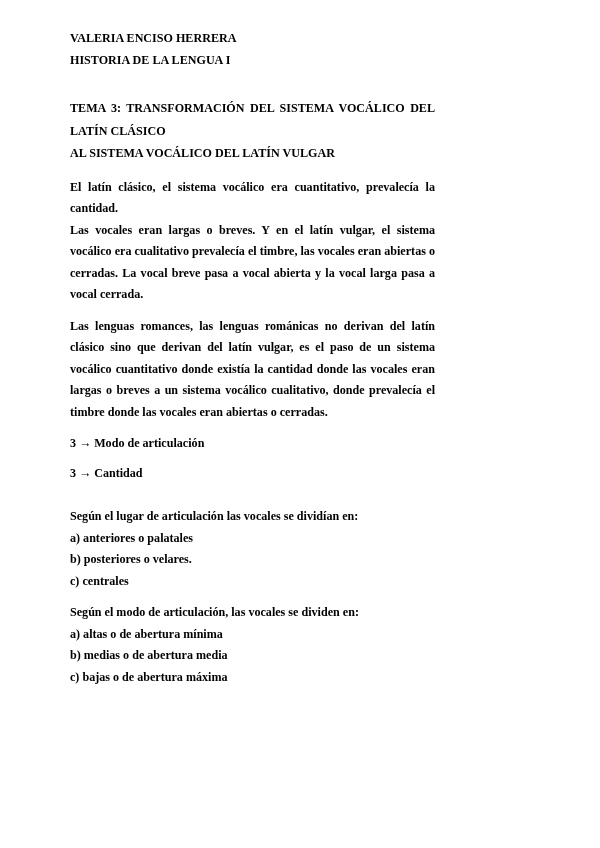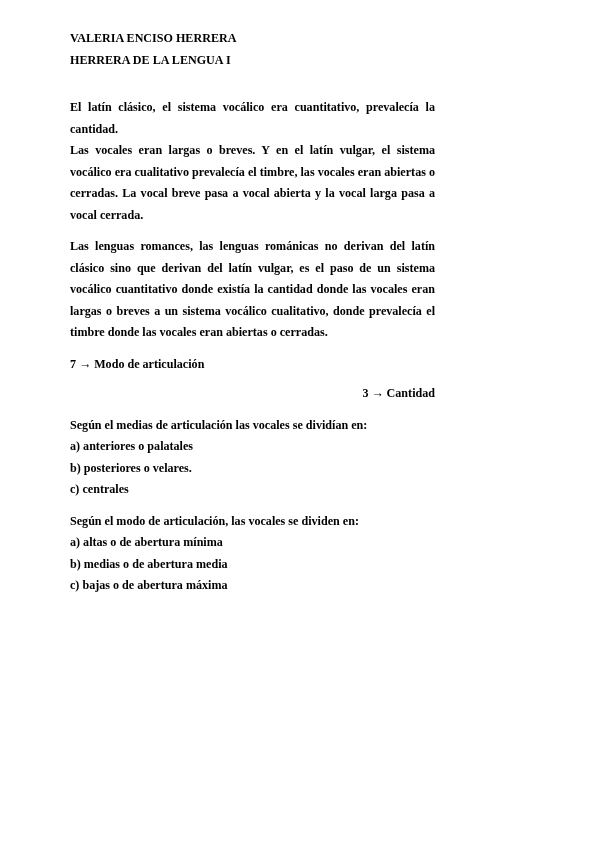--- a/index.html
+++ b/index.html
@@ -40,47 +40,48 @@
     margin: 0 0 10px 0;
     text-align: justify;
     white-space: pre-line;
     font-weight: bold;
   }
   .feature {
     margin: 0 0 8px 0;
     text-align: left;
   }
   .feature-last {
-    margin: 0 0 10px 0;
-    text-align: right;
+    margin: 0 0 22px 0;
   }
 </style>
 </head>
 <body>
 
 <div class="page">
 
   <div class="doc-header">
     <p class="hdr-line">VALERIA ENCISO HERRERA</p>
-    <p class="hdr-line">HERRERA DE LA LENGUA I</p>
+    <p class="hdr-line">HISTORIA DE LA LENGUA I</p>
   </div>
 
+  <h1 class="doc-title">TEMA 3: TRANSFORMACIÓN DEL SISTEMA VOCÁLICO DEL LATÍN CLÁSICO
+AL SISTEMA VOCÁLICO DEL LATÍN VULGAR</h1>
 
   <p class="para">El latín clásico, el sistema vocálico era cuantitativo, prevalecía la cantidad.
 Las vocales eran largas o breves. Y en el latín vulgar, el sistema vocálico era cualitativo prevalecía el timbre, las vocales eran abiertas o cerradas. La vocal breve pasa a vocal abierta y la vocal larga pasa a vocal cerrada.</p>
 
   <p class="para">Las lenguas romances, las lenguas románicas no derivan del latín clásico sino que derivan del latín vulgar, es el paso de un sistema vocálico cuantitativo donde existía la cantidad donde las vocales eran largas o breves a un sistema vocálico cualitativo, donde prevalecía el timbre donde las vocales eran abiertas o cerradas.</p>
 
 
 
-  <p class="para feature">7 → Modo de articulación</p>
+  <p class="para feature">3 → Modo de articulación</p>
 
   <p class="para feature feature-last">3 → Cantidad</p>
 
-  <p class="para">Según el medias de articulación las vocales se dividían en:
+  <p class="para">Según el lugar de articulación las vocales se dividían en:
 a) anteriores o palatales
 b) posteriores o velares.
 c) centrales</p>
 
   <p class="para">Según el modo de articulación, las vocales se dividen en:
 a) altas o de abertura mínima
 b) medias o de abertura media
 c) bajas o de abertura máxima</p>
 
 

